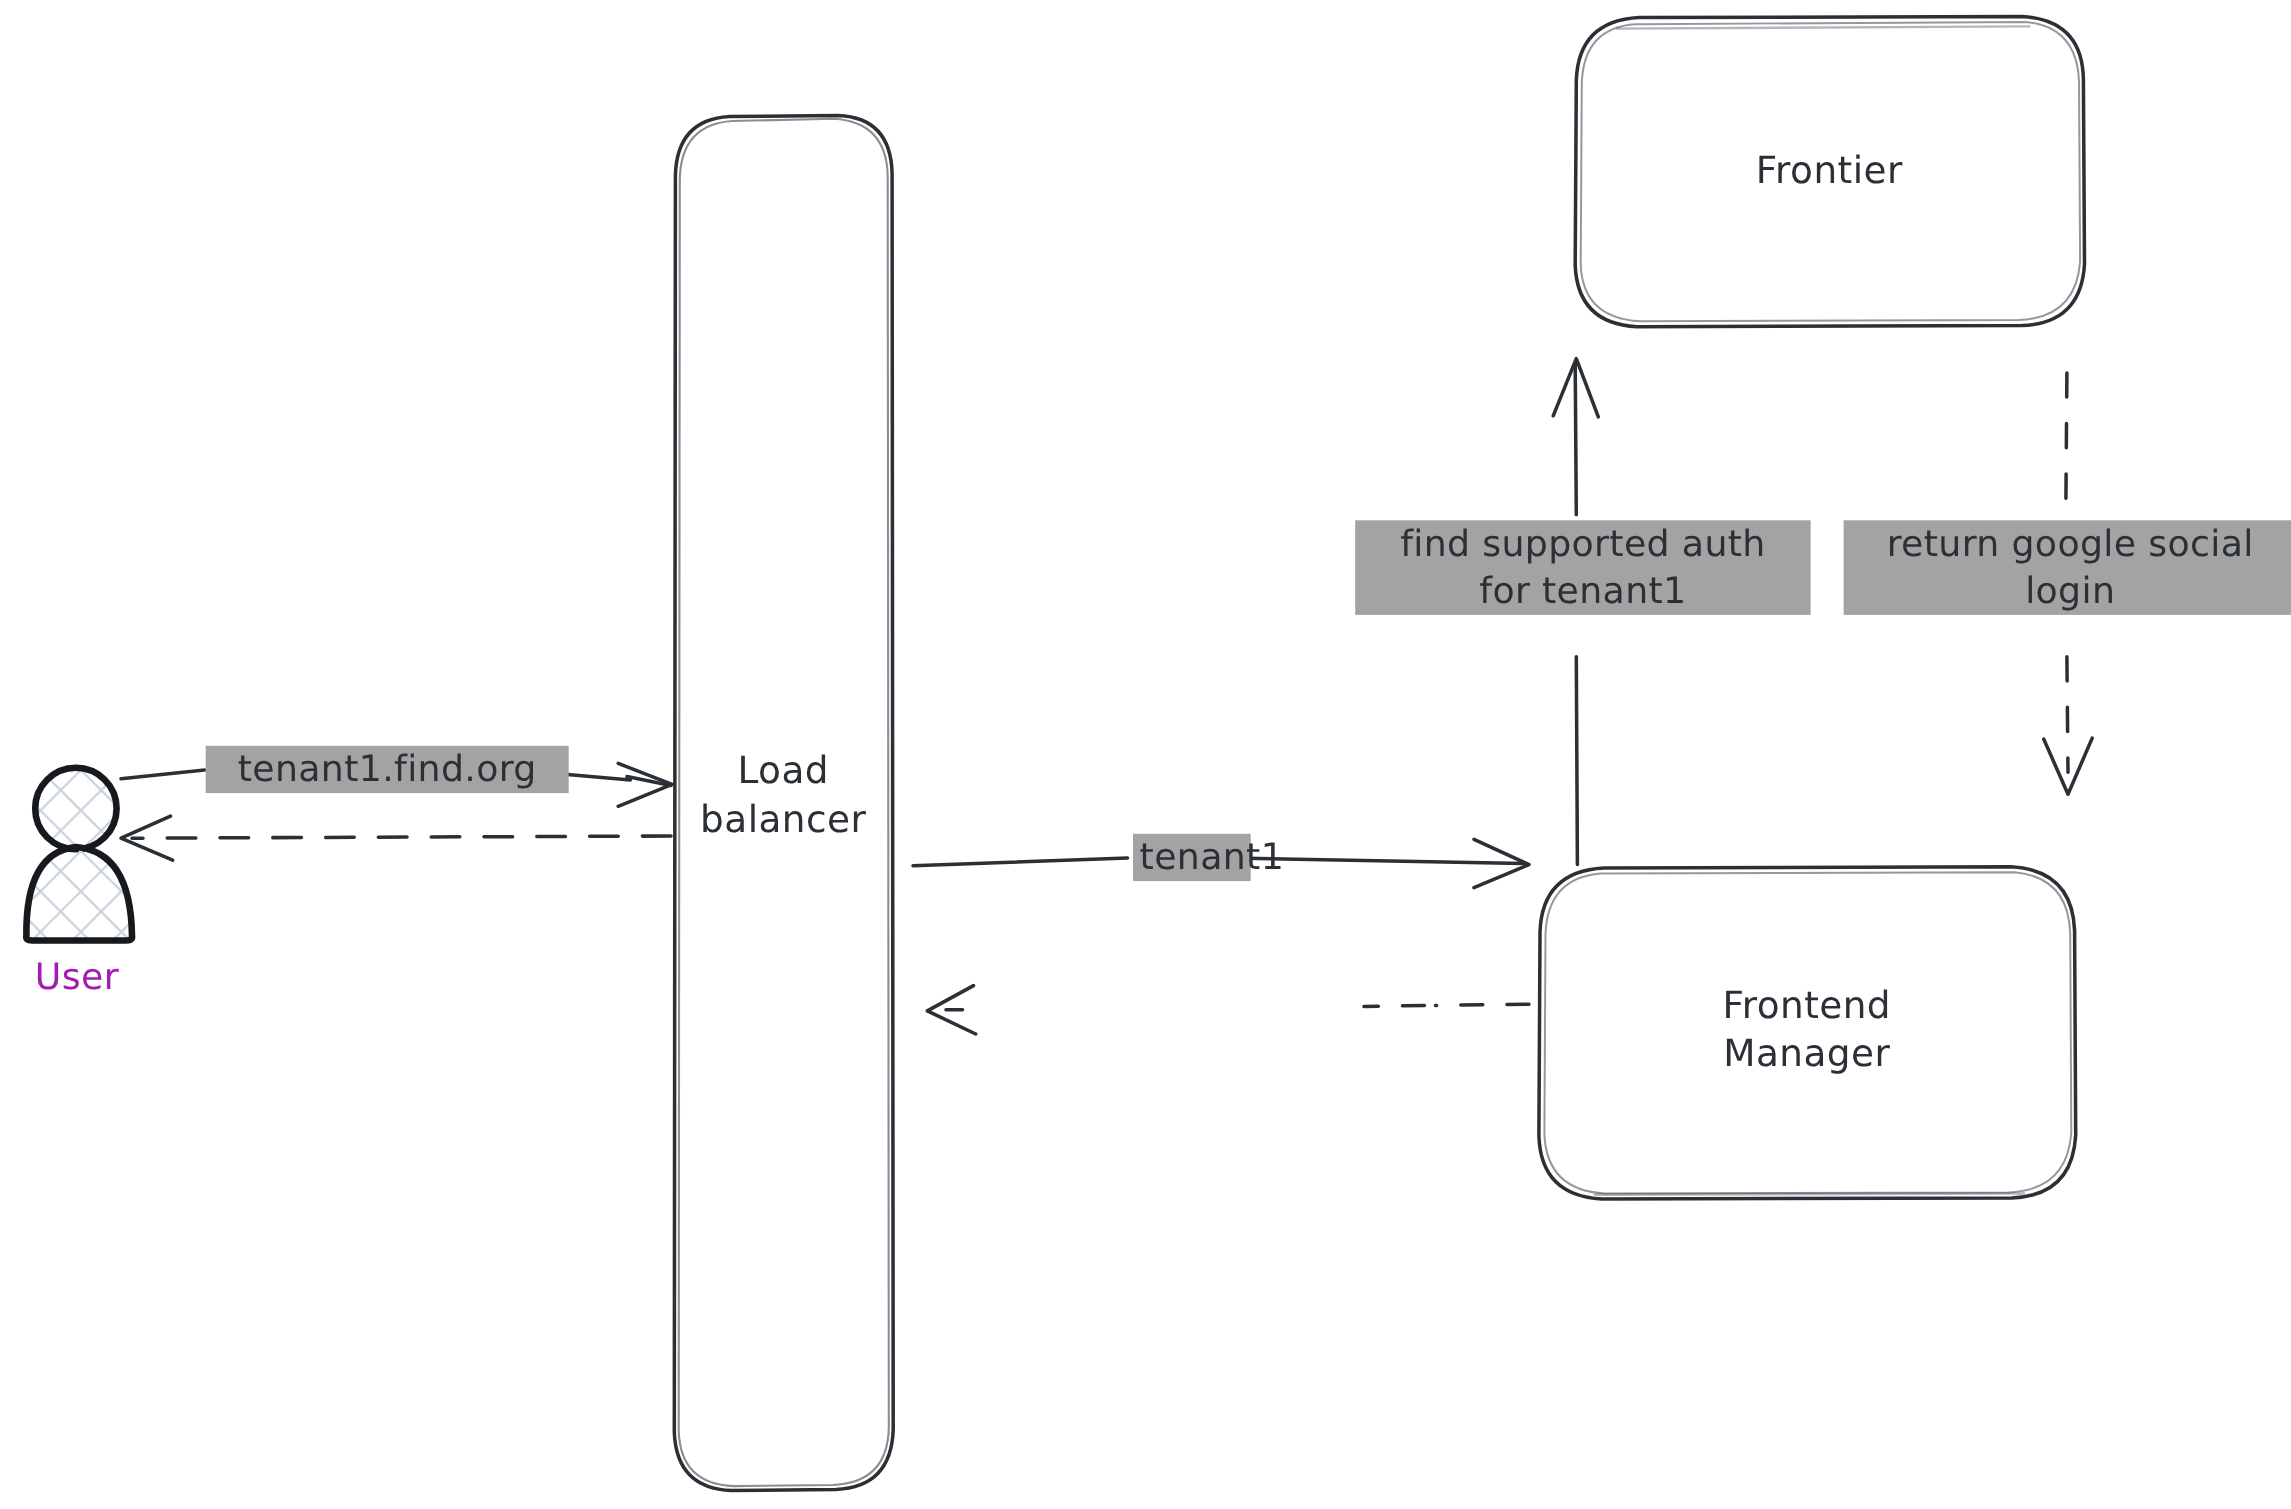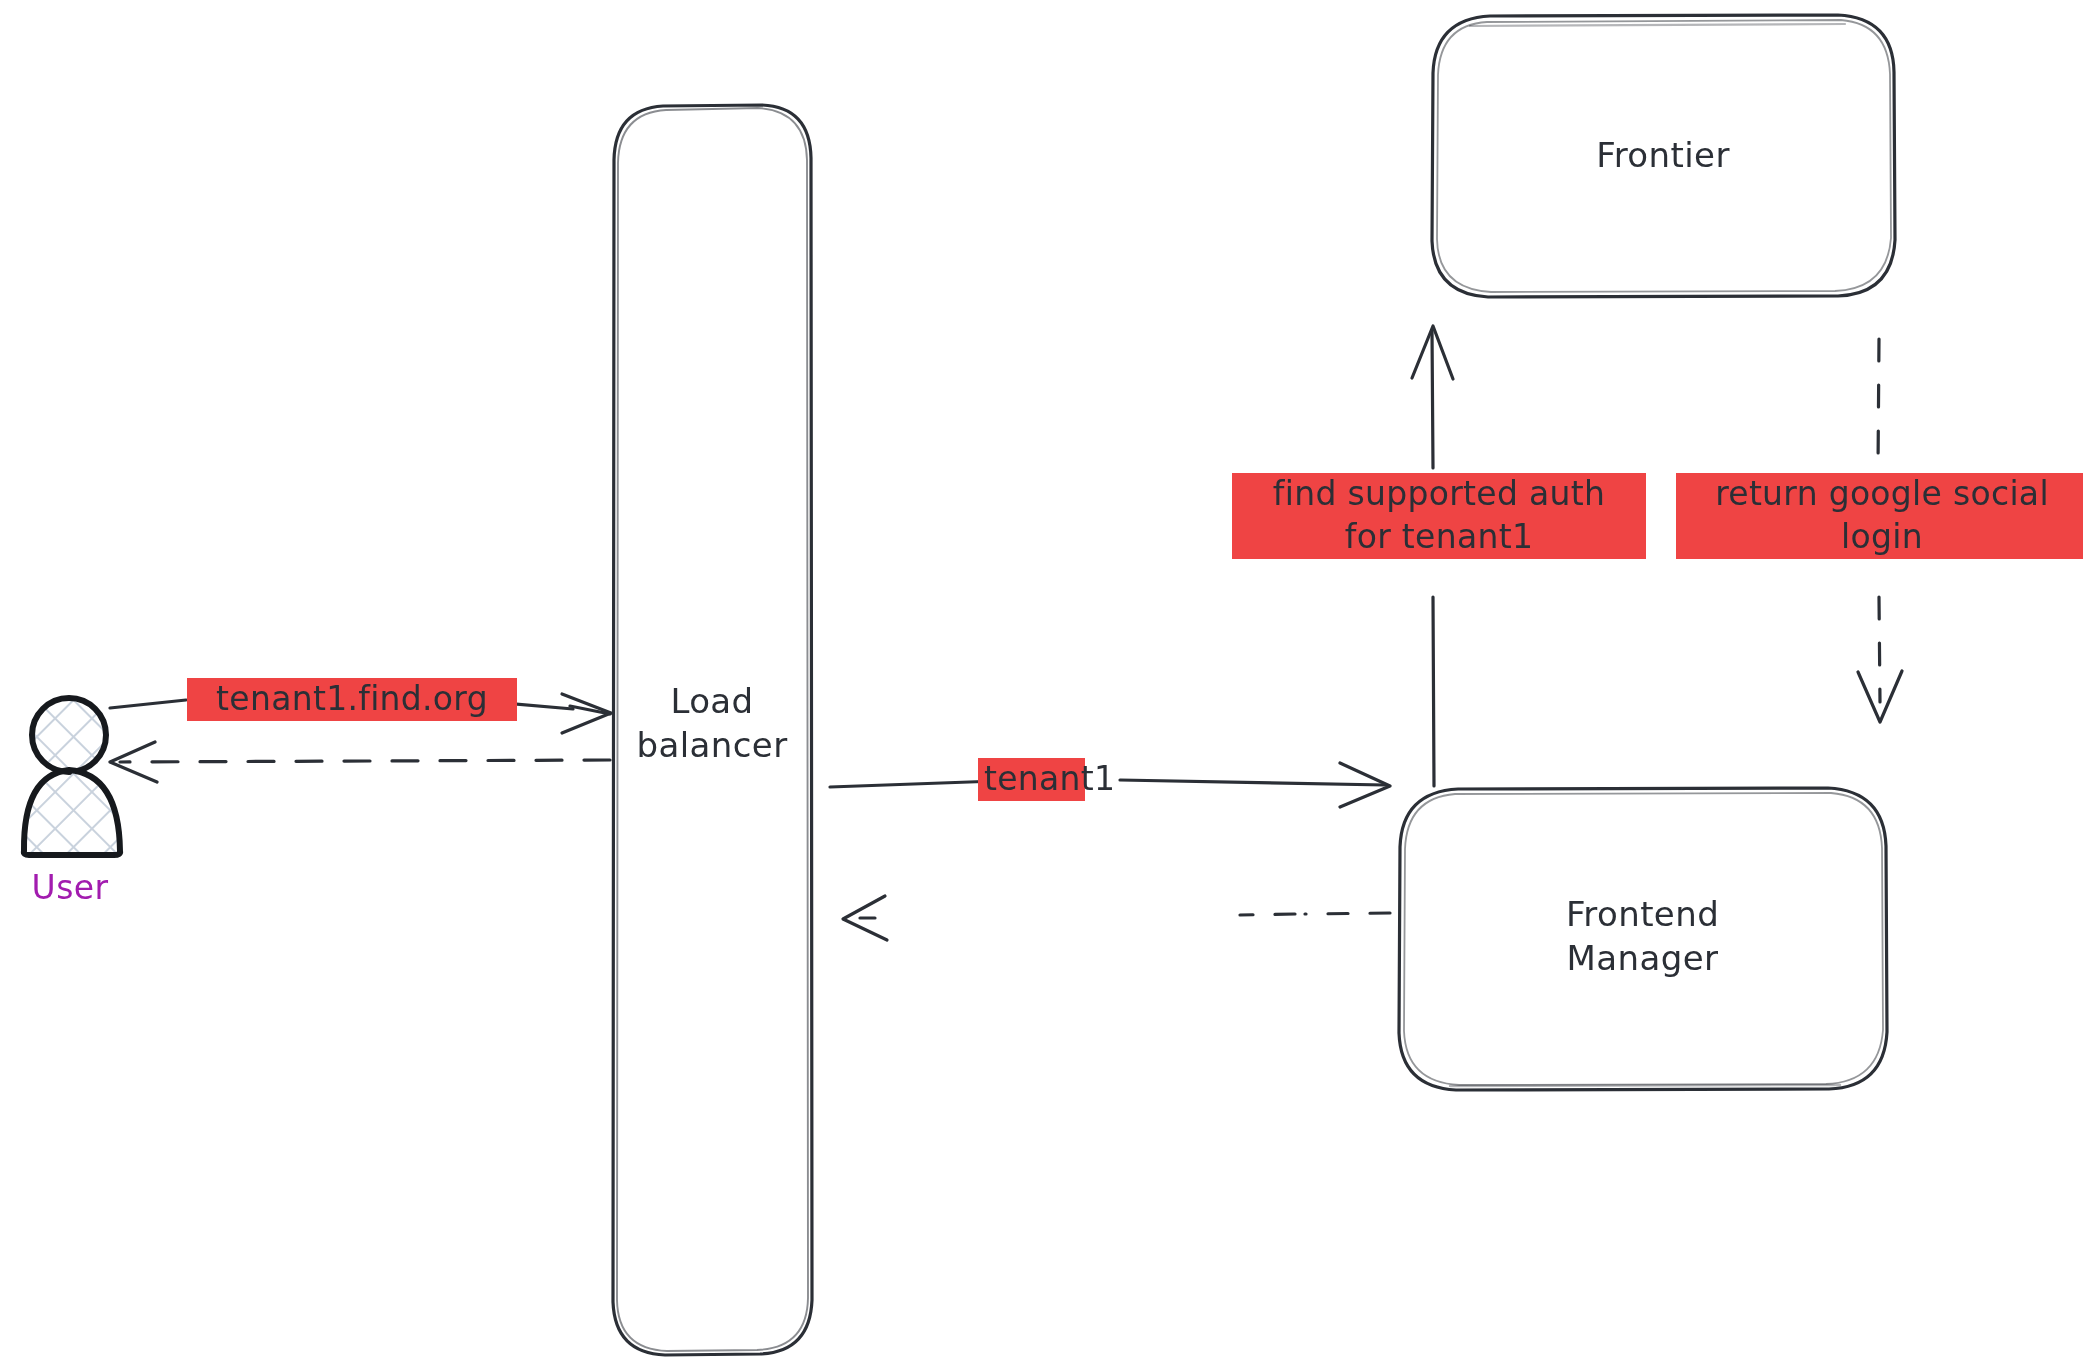--- a/index.html
+++ b/index.html
@@ -35,21 +35,21 @@
   }
   .edge-label {
     position: absolute;
     color: #2b2f36;
     font-family: "DejaVu Sans", sans-serif;
     font-size: 33px;
     line-height: 1.3;
     text-align: center;
     letter-spacing: 0.3px;
     white-space: pre-line;
-    background: #ef4444;
+    background: #a3a3a3;
     padding: 0 6px;
   }
   .actor-caption {
     position: absolute;
     color: #a21caf;
     font-family: "DejaVu Sans", sans-serif;
     font-size: 33px;
     letter-spacing: 0.4px;
     text-align: center;
   }
@@ -138,21 +138,21 @@
 
   <div class="node-label" style="left:1432px; top:134px; width:462px;">Frontier</div>
 
   <div class="node-label" style="left:1399px; top:893px; width:487px;">Frontend
 Manager</div>
 
   <div class="actor-caption" style="left:0px; top:868px; width:140px;">User</div>
 
   <div class="edge-label" style="left:187px; top:678px; width:318px;">tenant1.find.org</div>
 
-  <div class="edge-label" style="left:978px; top:758px; width:95px;">tenant1</div>
+  <div class="edge-label" style="left:1030px; top:758px; width:95px;">tenant1</div>
 
 
   <div class="edge-label" style="left:1232px; top:473px; width:402px;">find supported auth
 for tenant1</div>
 
   <div class="edge-label" style="left:1676px; top:473px; width:400px;">return google social
 login</div>
 
 </div>
 

